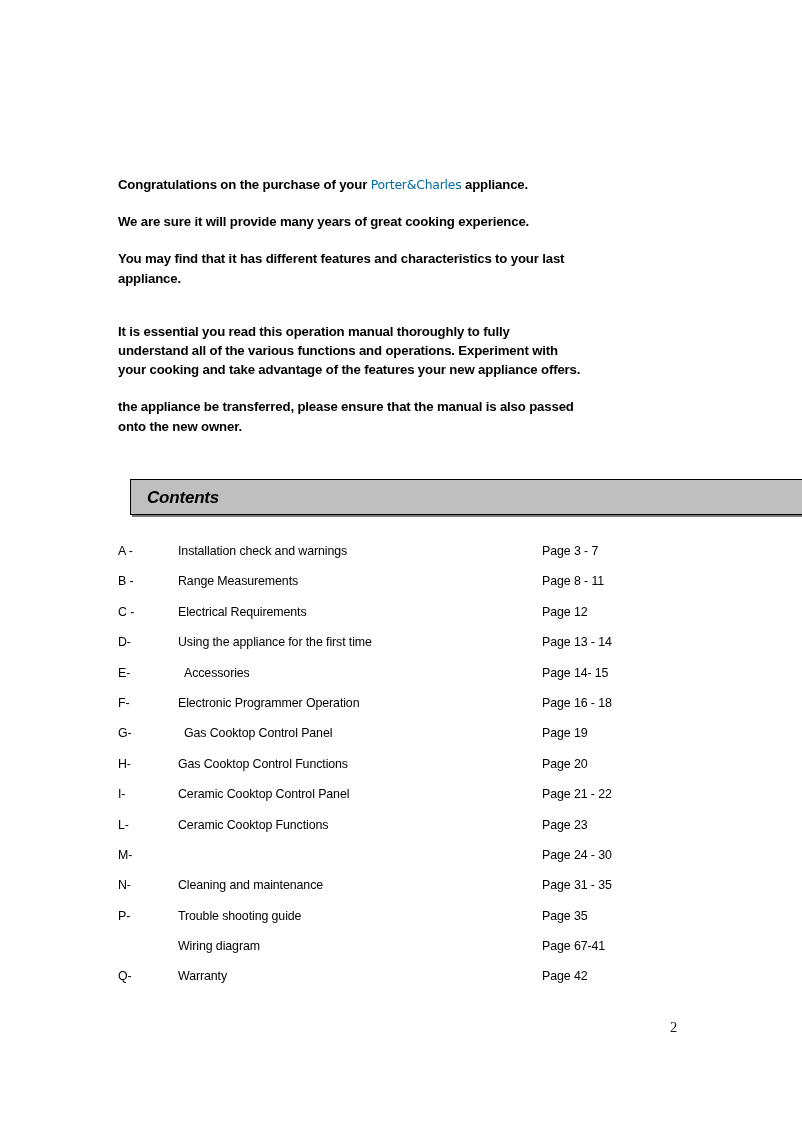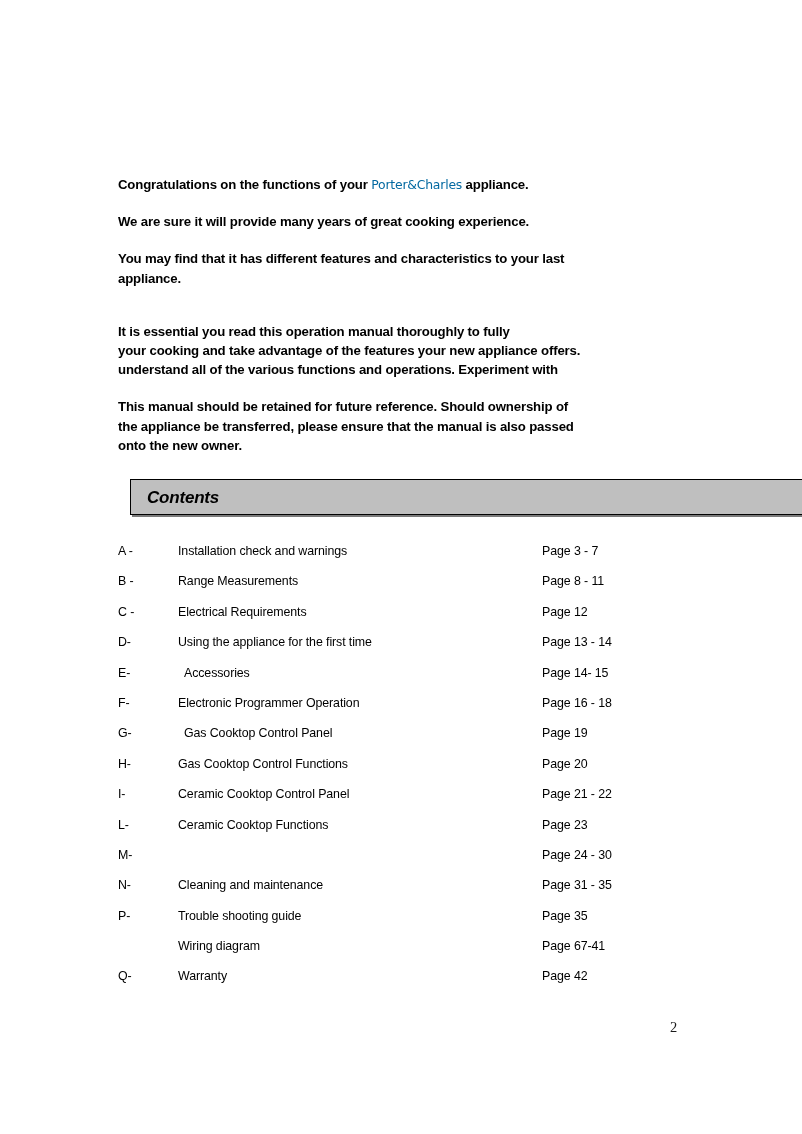--- a/index.html
+++ b/index.html
@@ -109,40 +109,39 @@
     font-size: 14.5px;
     color: #1a1a1a;
   }
 </style>
 </head>
 <body>
 
 <div id="page">
 
   <div class="intro">
-    <p><span>Congratulations on the functions of your </span><span class="brand">Porter&amp;Charles</span><span> appliance.</span></p>
+    <p><span>Congratulations on the purchase of your </span><span class="brand">Porter&amp;Charles</span><span> appliance.</span></p>
 
     <div class="gap-sm"></div>
 
     <p>We are sure it will provide many years of great cooking experience.</p>
 
     <div class="gap-sm"></div>
 
     <p>You may find that it has different features and characteristics to your last</p>
     <p>appliance.</p>
 
     <div class="gap-lg"></div>
 
     <p>It is essential you read this operation manual thoroughly to fully</p>
+    <p>understand all of the various functions and operations. Experiment with</p>
     <p>your cooking and take advantage of the features your new appliance offers.</p>
-    <p>understand all of the various functions and operations. Experiment with</p>
 
     <div class="gap-sm"></div>
 
-    <p>This manual should be retained for future reference. Should ownership of</p>
     <p>the appliance be transferred, please ensure that the manual is also passed</p>
     <p>onto the new owner.</p>
   </div>
 
   <div class="contents-bar">
     <span class="label">Contents</span>
   </div>
 
   <div class="toc">
       <div class="toc-row">

